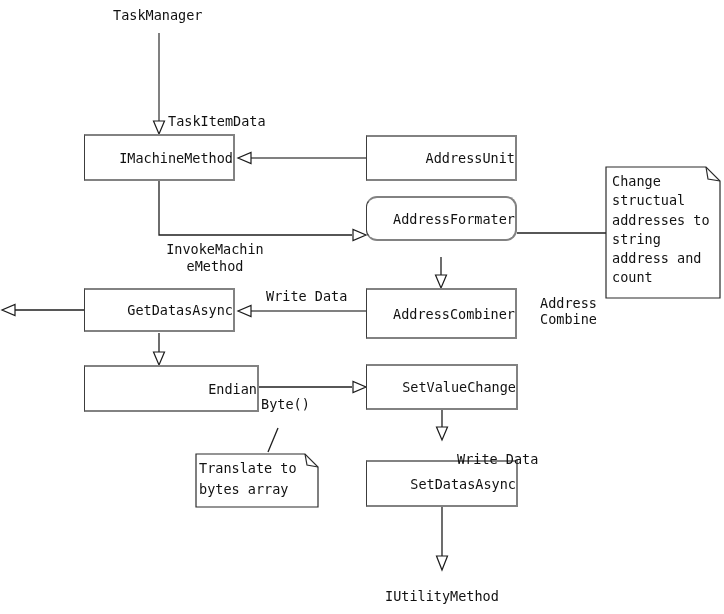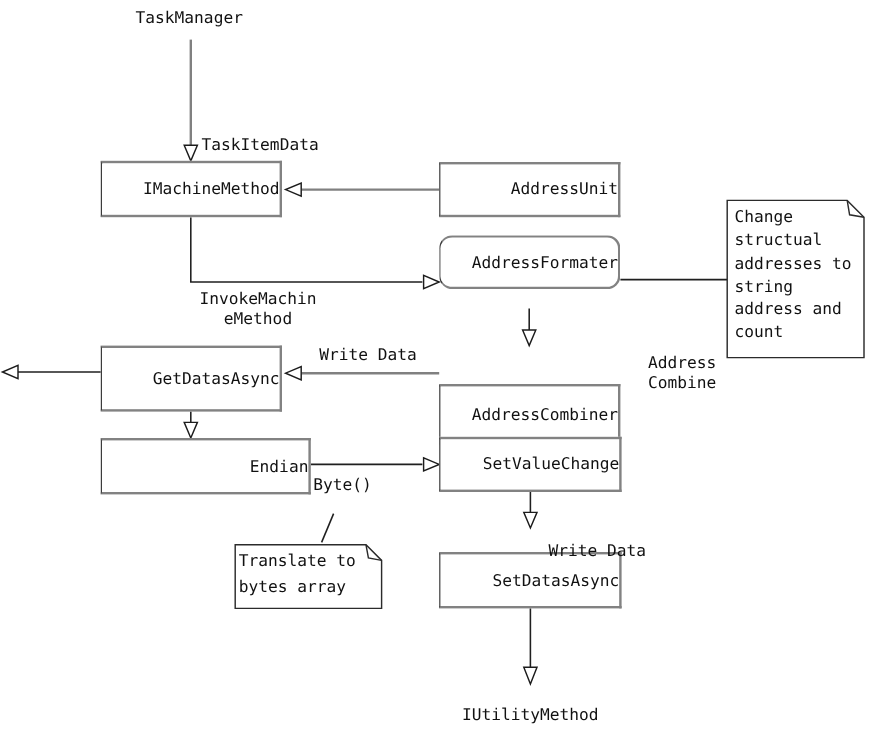--- a/index.html
+++ b/index.html
@@ -96,24 +96,24 @@
 
   <div class="node" style="left:84px;  top:134px; width:151px; height:47px;">
       <span>IMachineMethod</span>
     </div>
   <div class="node" style="left:366px; top:135px; width:151px; height:46px;">
       <span>AddressUnit</span>
     </div>
   <div class="node" style="left:366px; top:196px; width:151px; height:45px;border-radius:11px;">
       <span>AddressFormater</span>
     </div>
-  <div class="node" style="left:366px; top:288px; width:151px; height:51px;margin-top:32px;">
+  <div class="node" style="left:366px; top:288px; width:151px; height:51px;">
       <span>AddressCombiner</span>
     </div>
-  <div class="node" style="left:84px;  top:288px; width:151px; height:55px;">
+  <div class="node" style="left:84px;  top:288px; width:151px; height:44px;">
       <span>GetDatasAsync</span>
     </div>
   <div class="node" style="left:84px;  top:365px; width:175px; height:47px;">
       <span>Endian</span>
     </div>
   <div class="node" style="left:366px; top:364px; width:152px; height:46px;padding-left:44px;">
       <span>SetValueChange</span>
     </div>
   <div class="node" style="left:366px; top:460px; width:152px; height:47px;">
       <span>SetDatasAsync</span>

